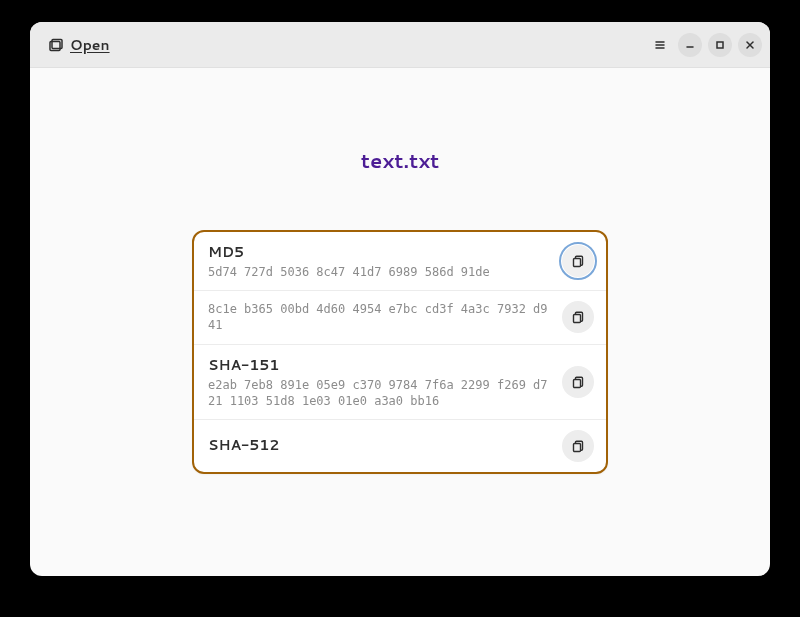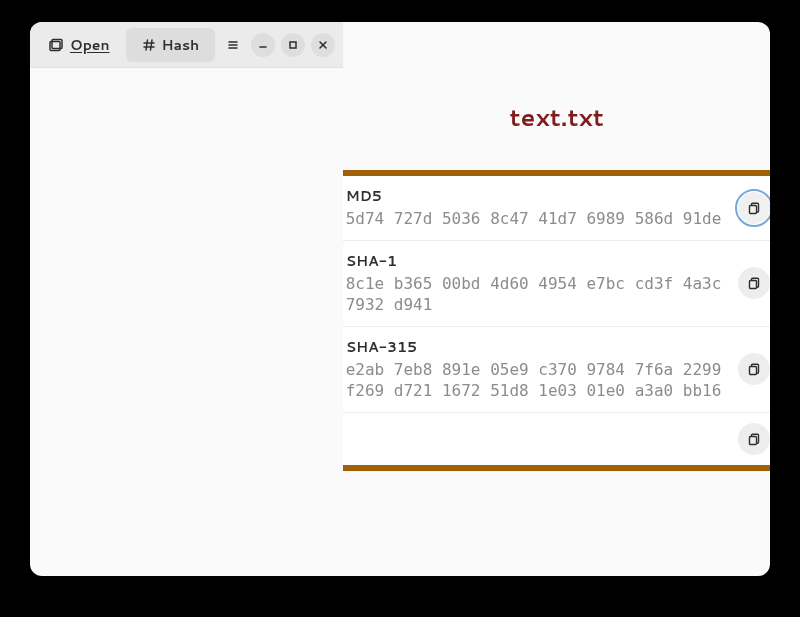--- a/index.html
+++ b/index.html
@@ -15,20 +15,21 @@
   .window {
     position: absolute;
     left: 30px;
     top: 22px;
     width: 740px;
     height: 554px;
     background: #fafafa;
     border-radius: 12px;
     box-shadow: 0 4px 20px rgba(0,0,0,0.5);
     display: flex;
+    flex-direction: column;
     overflow: hidden;
   }
   .titlebar {
     height: 46px;
     background: #ebebeb;
     border-bottom: 1px solid #e0e0e0;
     display: flex;
     align-items: center;
     padding: 0 8px;
     gap: 6px;
@@ -79,46 +80,46 @@
 
   .content {
     flex: 1;
     display: flex;
     flex-direction: column;
     align-items: center;
     overflow-y: auto;
     padding-top: 78px;
   }
   .filename {
-    font-size: 24px;
+    font-size: 20px;
     font-weight: 800;
-    color: #7f1d1d;
-    margin-bottom: 36px;
+    color: #4c1d95;
+    margin-bottom: 56px;
   }
   .card {
-    width: 462px;
+    width: 416px;
     background: #fff;
-    border-radius: 0;
-    border: 6px solid #a16207;
+    border-radius: 12px;
+    border: 2px solid #a16207;
     box-shadow: 0 1px 2px rgba(0,0,0,0.04);
     overflow: hidden;
   }
   .row {
     display: flex;
     align-items: center;
     padding: 10px 12px 10px 14px;
     gap: 10px;
     border-bottom: 1px solid #ececec;
   }
   .row:last-child { border-bottom: none; }
   .row-main { flex: 1; min-width: 0; }
   .algo-name { font-weight: 700; font-size: 14px; color: #2e2e2e; margin-bottom: 2px; }
   .hash-val {
     font-family: "Menlo", "Consolas", monospace;
-    font-size: 16px;
+    font-size: 12px;
     color: #8c8c8c;
     word-break: break-all;
     line-height: 1.35;
   }
   .copy-btn {
     width: 32px;
     height: 32px;
     border-radius: 50%;
     background: #ededed;
     display: flex;
@@ -147,31 +148,20 @@
             <rect x="2" y="4.5" width="10" height="9" rx="1"></rect>
             <rect x="4" y="2.5" width="10" height="9" rx="1"></rect>
           </svg>
         </span>
         <span class="label">Open</span>
       </div>
     </div>
 
     <div class="tb-center">
       <div class="mode-switch">
-        <div class="mode-btn active">
-          <span>
-            <svg width="14" height="14" viewBox="0 0 14 14" stroke="#2e2e2e" stroke-width="1.5" fill="none" stroke-linecap="round">
-              <line x1="2" y1="5" x2="12" y2="5"></line>
-              <line x1="2" y1="9" x2="12" y2="9"></line>
-              <line x1="5.5" y1="2" x2="4" y2="12"></line>
-              <line x1="10" y1="2" x2="8.5" y2="12"></line>
-            </svg>
-          </span>
-          <span>Hash</span>
-        </div>
       </div>
     </div>
 
     <div class="tb-right">
       <div class="hamburger-btn">
         <span>
           <svg width="14" height="14" viewBox="0 0 14 14" stroke="#2e2e2e" stroke-width="1.5" stroke-linecap="round">
             <line x1="3" y1="4" x2="11" y2="4"></line>
             <line x1="3" y1="7" x2="11" y2="7"></line>
             <line x1="3" y1="10" x2="11" y2="10"></line>
@@ -218,50 +208,50 @@
             <svg width="14" height="14" viewBox="0 0 14 14" fill="none" stroke="#2e2e2e" stroke-width="1.4">
               <rect x="2.5" y="4.5" width="7" height="8" rx="1"></rect>
               <path d="M4.5 4.5 V3.2 a1 1 0 0 1 1 -1 h5 a1 1 0 0 1 1 1 v7 a1 1 0 0 1 -1 1 h-1"></path>
             </svg>
           </span>
         </div>
       </div>
 
       <div class="row">
         <div class="row-main">
-          <div class="algo-name">SHA-1</div>
           <div class="hash-val">8c1e b365 00bd 4d60 4954 e7bc cd3f 4a3c 7932 d941</div>
         </div>
         <div class="copy-btn">
           <span>
             <svg width="14" height="14" viewBox="0 0 14 14" fill="none" stroke="#2e2e2e" stroke-width="1.4">
               <rect x="2.5" y="4.5" width="7" height="8" rx="1"></rect>
               <path d="M4.5 4.5 V3.2 a1 1 0 0 1 1 -1 h5 a1 1 0 0 1 1 1 v7 a1 1 0 0 1 -1 1 h-1"></path>
             </svg>
           </span>
         </div>
       </div>
 
       <div class="row">
         <div class="row-main">
-          <div class="algo-name">SHA-315</div>
-          <div class="hash-val">e2ab 7eb8 891e 05e9 c370 9784 7f6a 2299 f269 d721 1672 51d8 1e03 01e0 a3a0 bb16</div>
+          <div class="algo-name">SHA-151</div>
+          <div class="hash-val">e2ab 7eb8 891e 05e9 c370 9784 7f6a 2299 f269 d721 1103 51d8 1e03 01e0 a3a0 bb16</div>
         </div>
         <div class="copy-btn">
           <span>
             <svg width="14" height="14" viewBox="0 0 14 14" fill="none" stroke="#2e2e2e" stroke-width="1.4">
               <rect x="2.5" y="4.5" width="7" height="8" rx="1"></rect>
               <path d="M4.5 4.5 V3.2 a1 1 0 0 1 1 -1 h5 a1 1 0 0 1 1 1 v7 a1 1 0 0 1 -1 1 h-1"></path>
             </svg>
           </span>
         </div>
       </div>
 
       <div class="row">
         <div class="row-main">
+          <div class="algo-name">SHA-512</div>
         </div>
         <div class="copy-btn">
           <span>
             <svg width="14" height="14" viewBox="0 0 14 14" fill="none" stroke="#2e2e2e" stroke-width="1.4">
               <rect x="2.5" y="4.5" width="7" height="8" rx="1"></rect>
               <path d="M4.5 4.5 V3.2 a1 1 0 0 1 1 -1 h5 a1 1 0 0 1 1 1 v7 a1 1 0 0 1 -1 1 h-1"></path>
             </svg>
           </span>
         </div>
       </div>

